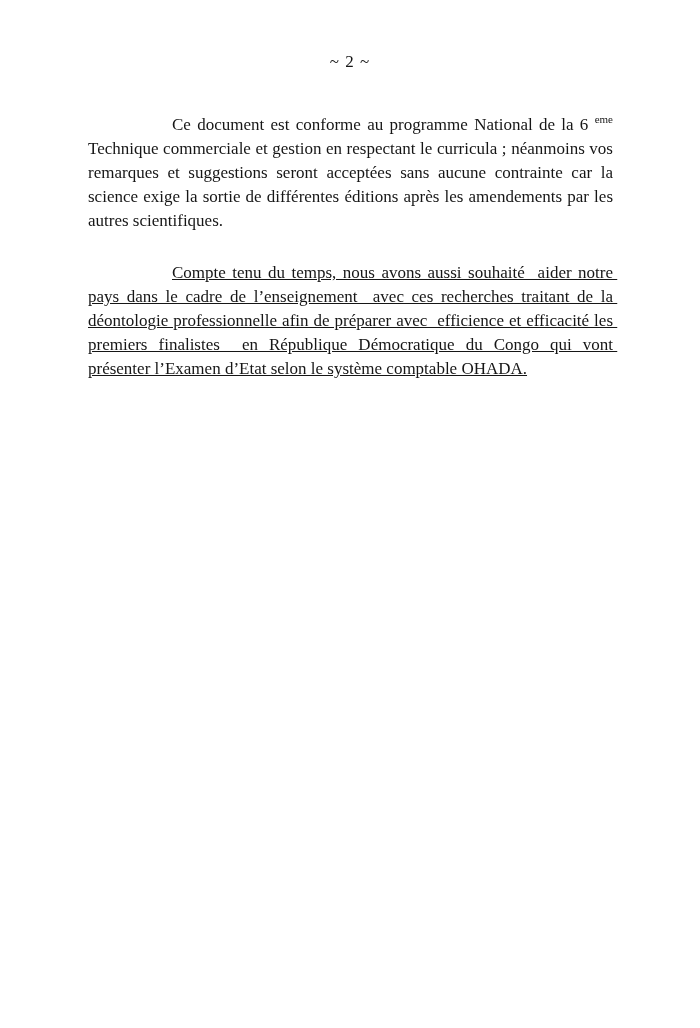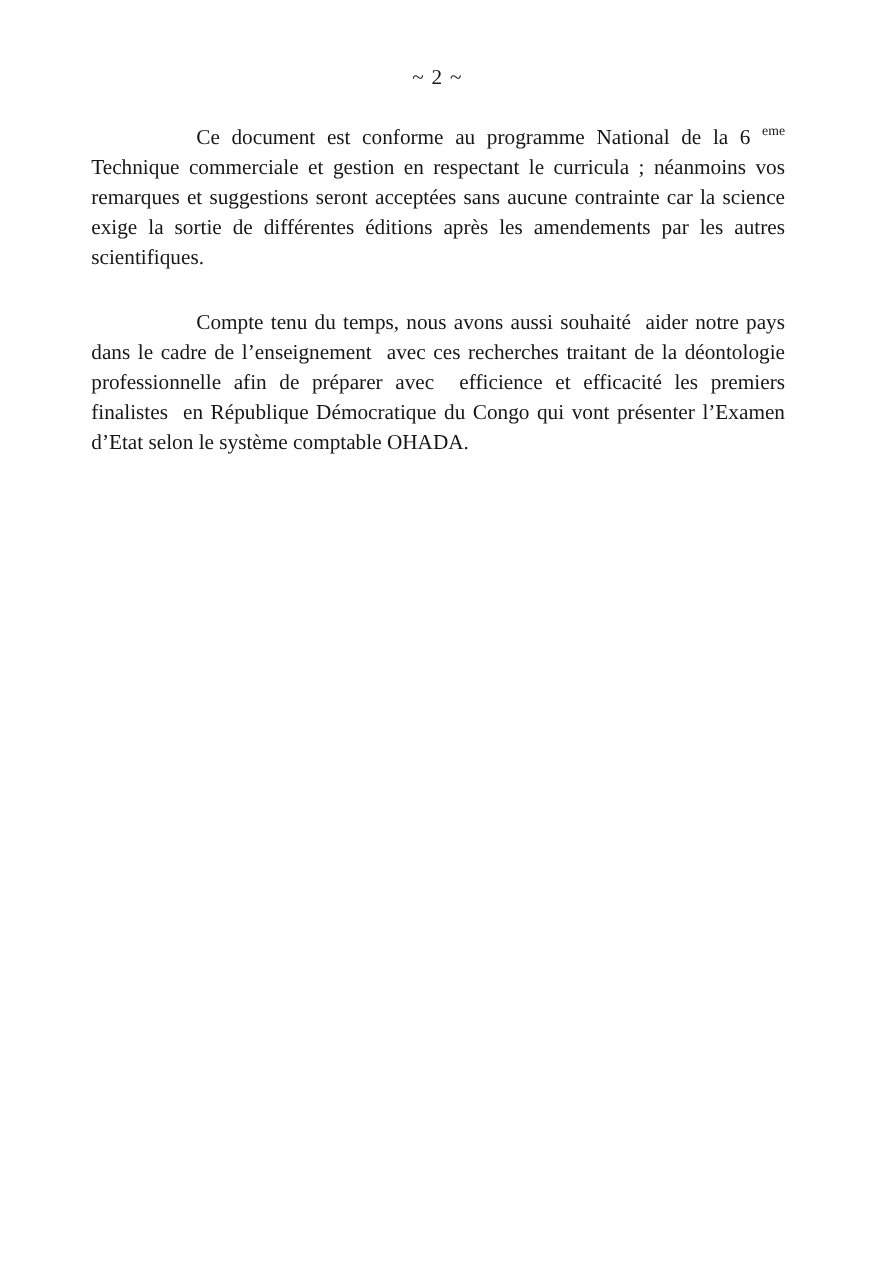--- a/index.html
+++ b/index.html
@@ -26,29 +26,30 @@
     letter-spacing: 1px;
     white-space: pre;
   }
   .content {
     position: absolute;
     top: 97px;
     left: 72px;
     width: 557px;
   }
   .para {
-    margin: 1px;
+    margin: 16px;
     font-size: 17px;
     line-height: 24px;
     text-align: justify;
     text-indent: 84px;
     white-space: pre-wrap;
   }
   .para + .para {
     margin-top: 28px;
+    text-decoration: underline;
   }
   .para sup {
     font-size: 11px;
     line-height: 0;
     vertical-align: super;
     letter-spacing: 0;
   }
 </style>
 </head>
 <body>

